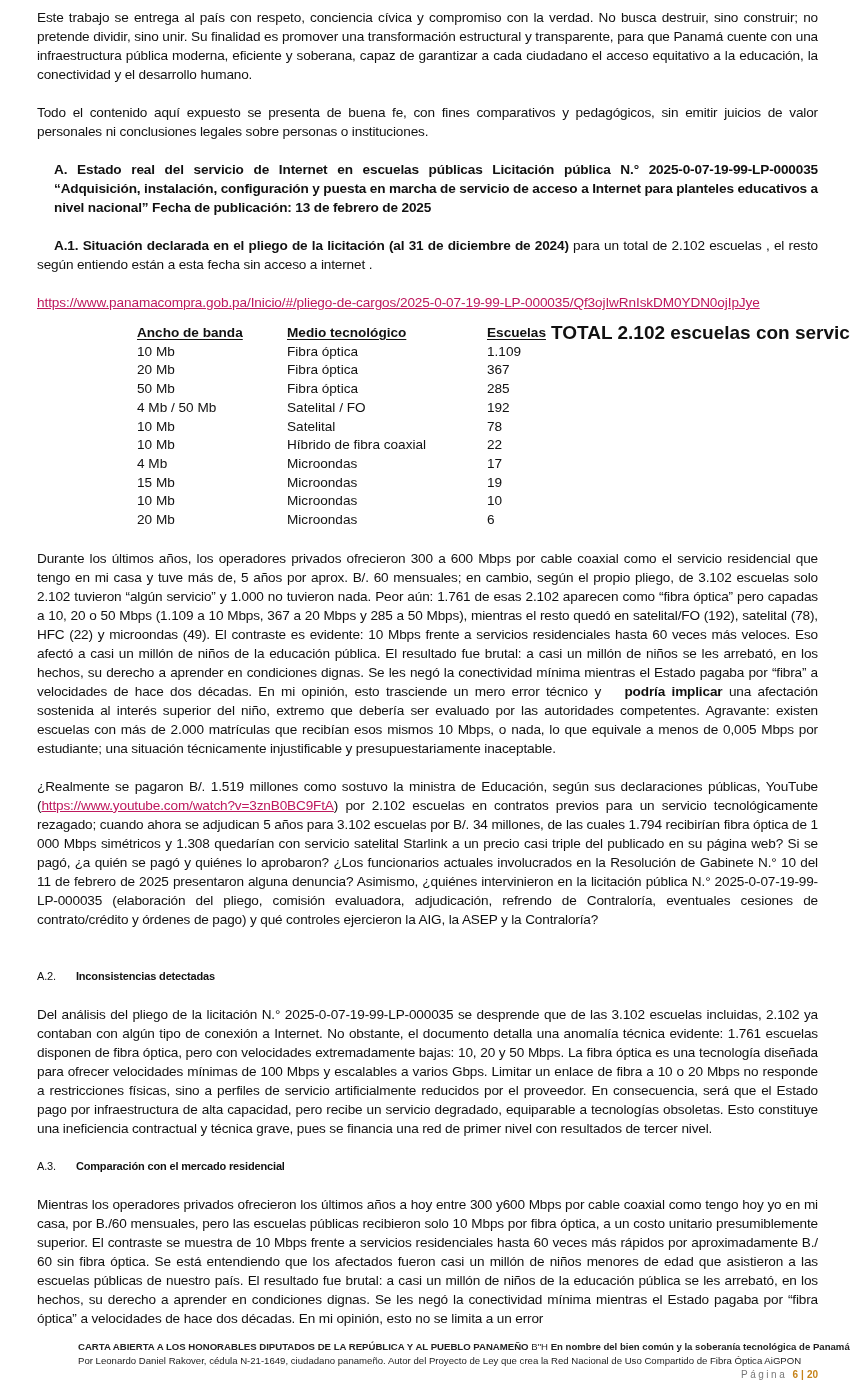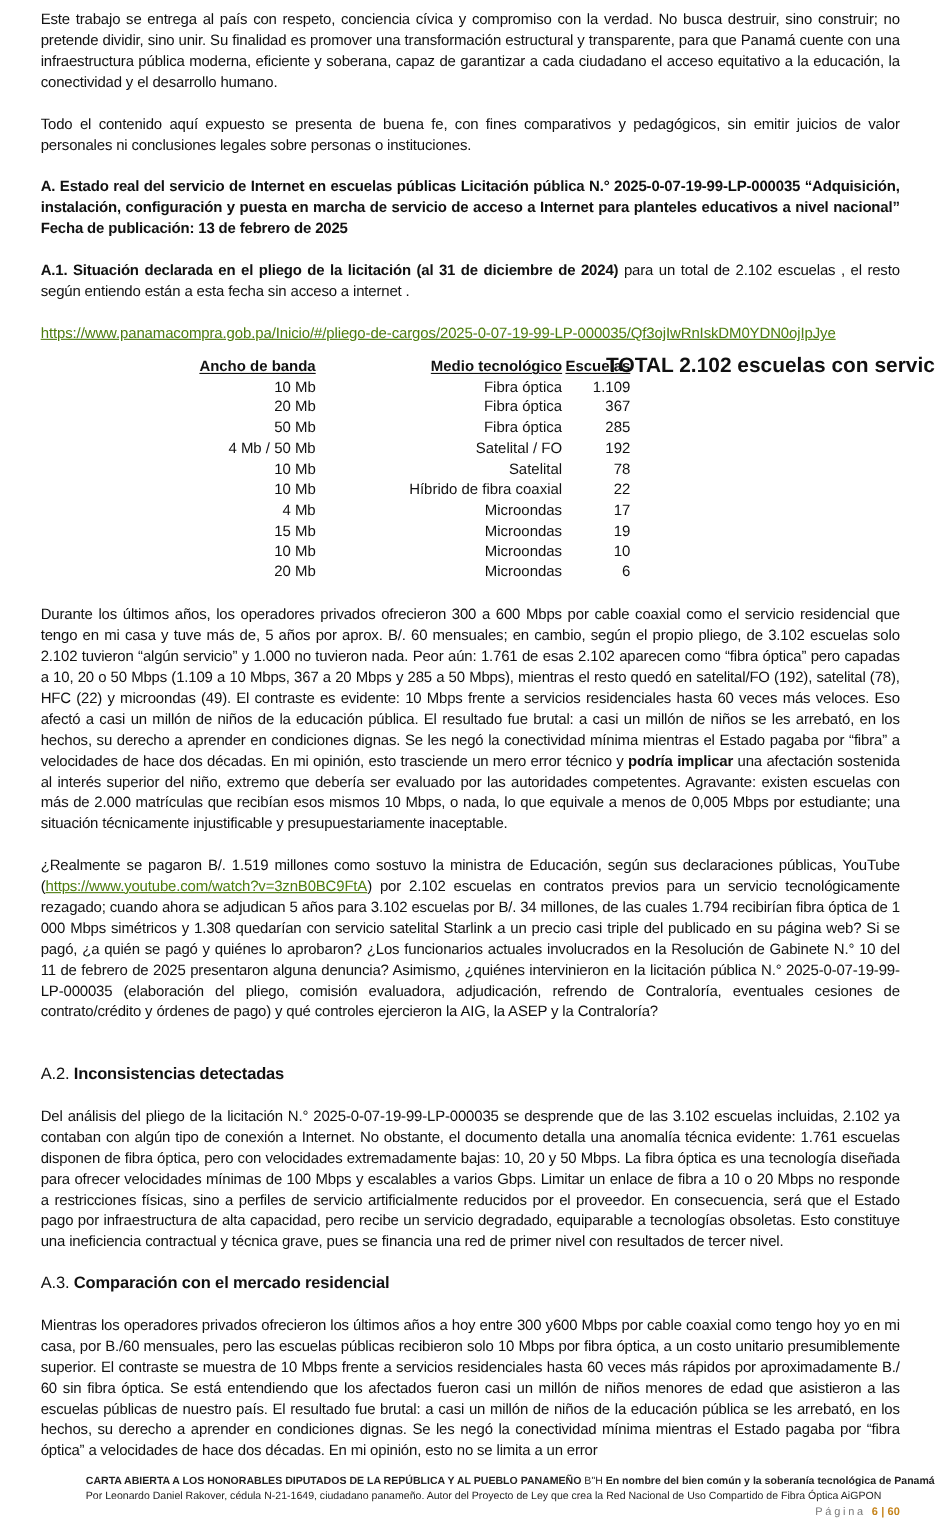--- a/index.html
+++ b/index.html
@@ -23,66 +23,66 @@
     }
     p {
       margin: 0;
       font-size: 13.6px;
       line-height: 19px;
       text-align: justify;
       letter-spacing: -0.15px;
     }
     .gap-1 { height: 19px; }
     .gap-2 { height: 38px; }
-    .bold { font-weight: bold; }
+    .bold { font-weight: bold; margin-left: 17px; }
     a.link {
-      color: #4d7c0f;
+      color: #be185d;
       text-decoration: underline;
     }
     .url-line {
       font-size: 13.6px;
       line-height: 19px;
       letter-spacing: -0.1px;
     }
     .table-wrap {
       margin-left: 100px;
       margin-top: 12px;
       position: relative;
     }
     table.data {
       border-collapse: collapse;
       font-size: 13.6px;
     }
     table.data th, table.data td {
       padding: 0;
-      text-align: right;
+      text-align: left;
       height: 18.7px;
       line-height: 18.7px;
       font-weight: normal;
       vertical-align: top;
     }
     table.data th {
       font-weight: bold;
       text-decoration: underline;
       text-underline-offset: 2px;
     }
     .col-1 { width: 150px; }
-    .col-2 { width: 224px; }
+    .col-2 { width: 200px; }
     .col-3 { width: 62px; }
     .total-note {
       position: absolute;
       left: 414px;
       top: 0;
       font-weight: bold;
       font-size: 19px;
       line-height: 18.7px;
       white-space: nowrap;
     }
     .heading-line {
-      font-size: 15px;
+      font-size: 11px;
       line-height: 19px;
     }
     .footer {
       position: absolute;
       left: 37px;
       top: 1340px;
       width: 781px;
       font-size: 9.6px;
       line-height: 14px;
       color: #222;
@@ -213,14 +213,14 @@
 
   <p>Mientras los operadores privados ofrecieron los últimos años a hoy entre  300 y600 Mbps por  cable coaxial como tengo hoy yo en mi casa,  por B./60 mensuales, pero las escuelas públicas recibieron solo 10 Mbps por fibra óptica, a un costo unitario presumiblemente superior. El contraste se muestra  de 10 Mbps frente a servicios residenciales hasta 60 veces más rápidos por aproximadamente B./ 60  sin fibra óptica.  Se está entendiendo que los afectados fueron casi un millón de niños menores de edad que asistieron a las escuelas públicas de nuestro país. El resultado fue brutal: a casi un millón de niños de la educación pública se les arrebató, en los hechos, su derecho a aprender en condiciones dignas. Se les negó la conectividad mínima mientras el Estado pagaba por “fibra óptica” a velocidades de hace dos décadas. En mi opinión, esto no se limita a un error</p>
 </div>
 
 <div class="footer">
   <span class="caps">CARTA ABIERTA A LOS HONORABLES DIPUTADOS DE LA REPÚBLICA Y AL PUEBLO PANAMEÑO</span><span> B"H </span><span class="caps">En nombre del bien común y la soberanía tecnológica de Panamá</span><span> Por Leonardo Daniel Rakover, cédula N-21-1649, ciudadano panameño. Autor del Proyecto de Ley que crea la Red Nacional de Uso Compartido de Fibra Óptica AiGPON</span>
 </div>
 
 <div class="page-num">
   <span>Página</span>
-  <span class="num">6</span><span class="sep">|</span><span class="num">60</span>
+  <span class="num">6</span><span class="sep">|</span><span class="num">20</span>
 </div>
 
 </body></html>

